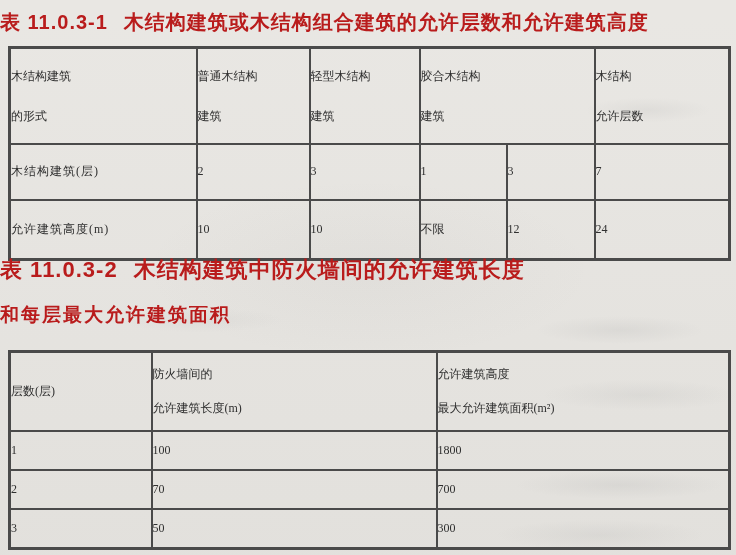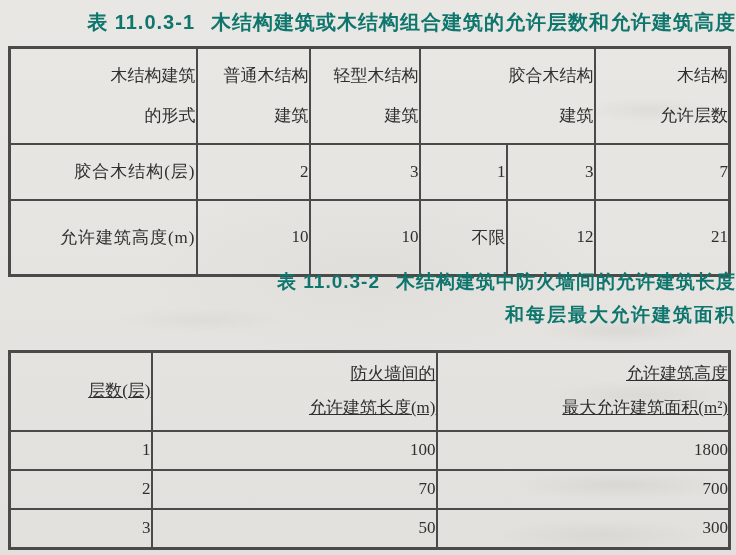--- a/index.html
+++ b/index.html
@@ -21,57 +21,57 @@
       radial-gradient(120px 20px at 620px 330px, rgba(110,112,115,.09), transparent 70%),
       radial-gradient(140px 22px at 640px 395px, rgba(110,112,115,.08), transparent 70%),
       radial-gradient(150px 20px at 620px 485px, rgba(110,112,115,.09), transparent 70%),
       radial-gradient(150px 22px at 600px 535px, rgba(110,112,115,.08), transparent 70%),
       radial-gradient(120px 18px at 200px 320px, rgba(110,112,115,.06), transparent 70%),
       radial-gradient(300px 120px at 368px 270px, rgba(120,120,118,.05), transparent 75%),
       linear-gradient(180deg, rgba(255,255,255,.05), rgba(120,120,115,.05));
   }
   .doc-title{
     position:absolute;left:0;right:0;
-    text-align:right;
+    text-align:left;
     font-family:"Liberation Sans", sans-serif;
     font-weight:bold;
-    color:#0f766e;
+    color:#b91c1c;
     white-space:nowrap;
   }
   .t1-title{top:9px;font-size:20px;letter-spacing:1px;}
-  .t2-title-1{top:269px;font-size:19px;letter-spacing:1px;}
-  .t2-title-2{top:302px;font-size:19px;letter-spacing:2px;padding-left:24px;}
+  .t2-title-1{top:255px;font-size:22px;letter-spacing:1px;}
+  .t2-title-2{top:302px;font-size:19px;letter-spacing:2px;}
   .doc-title .num{margin-right:16px;}
 
   table.sheet{
     position:absolute;left:8px;width:720px;
     border-collapse:collapse;
     table-layout:fixed;
     border:3px solid #4a4a4a;
   }
   table.sheet td{
     border:2px solid #4a4a4a;
-    text-align:right;
+    text-align:left;
     vertical-align:middle;
     padding:0;
-    font-size:17px;
+    font-size:12px;
     color:#2f2f2f;
     overflow:hidden;
   }
   #table1{top:46px;}
   #table2{top:350px;}
   tr.t1-hdr{height:96px;}
   tr.t1-r1{height:56px;}
-  tr.t1-r2{height:76px;}
+  tr.t1-r2{height:60px;}
   tr.t2-hdr{height:79px;}
   tr.t2-row{height:39px;}
   tr.t2-row:last-child{height:40px;}
   .hline{line-height:40px;}
   .hline:empty{display:none;}
-  .t2 .hline{line-height:34px;text-decoration:underline;}
+  .t2 .hline{line-height:34px;}
   td.val{font-size:18px;}
   td.rowlbl{font-size:17px;letter-spacing:1px;}
 </style>
 </head>
 <body>
 
 <div class="page">
 
   <div class="doc-title t1-title">
     <span class="num">表 11.0.3-1</span><span>木结构建筑或木结构组合建筑的允许层数和允许建筑高度</span>
@@ -103,34 +103,34 @@
         <td colspan="2">
           <div class="hline">胶合木结构</div>
           <div class="hline">建筑</div>
         </td>
         <td>
           <div class="hline">木结构</div>
           <div class="hline">允许层数</div>
         </td>
       </tr>
       <tr class="t1-r1">
-        <td class="rowlbl">胶合木结构(层)</td>
+        <td class="rowlbl">木结构建筑(层)</td>
         <td class="val">2</td>
         <td class="val">3</td>
         <td class="val">1</td>
         <td class="val">3</td>
         <td class="val">7</td>
       </tr>
       <tr class="t1-r2">
         <td class="rowlbl">允许建筑高度(m)</td>
         <td class="val">10</td>
         <td class="val">10</td>
         <td class="val">不限</td>
         <td class="val">12</td>
-        <td class="val">21</td>
+        <td class="val">24</td>
       </tr>
     </tbody>
   </table>
 
   <div class="doc-title t2-title-1">
     <span class="num">表 11.0.3-2</span><span>木结构建筑中防火墙间的允许建筑长度</span>
   </div>
   <div class="doc-title t2-title-2">和每层最大允许建筑面积</div>
 
   <table class="sheet t2" id="table2">

